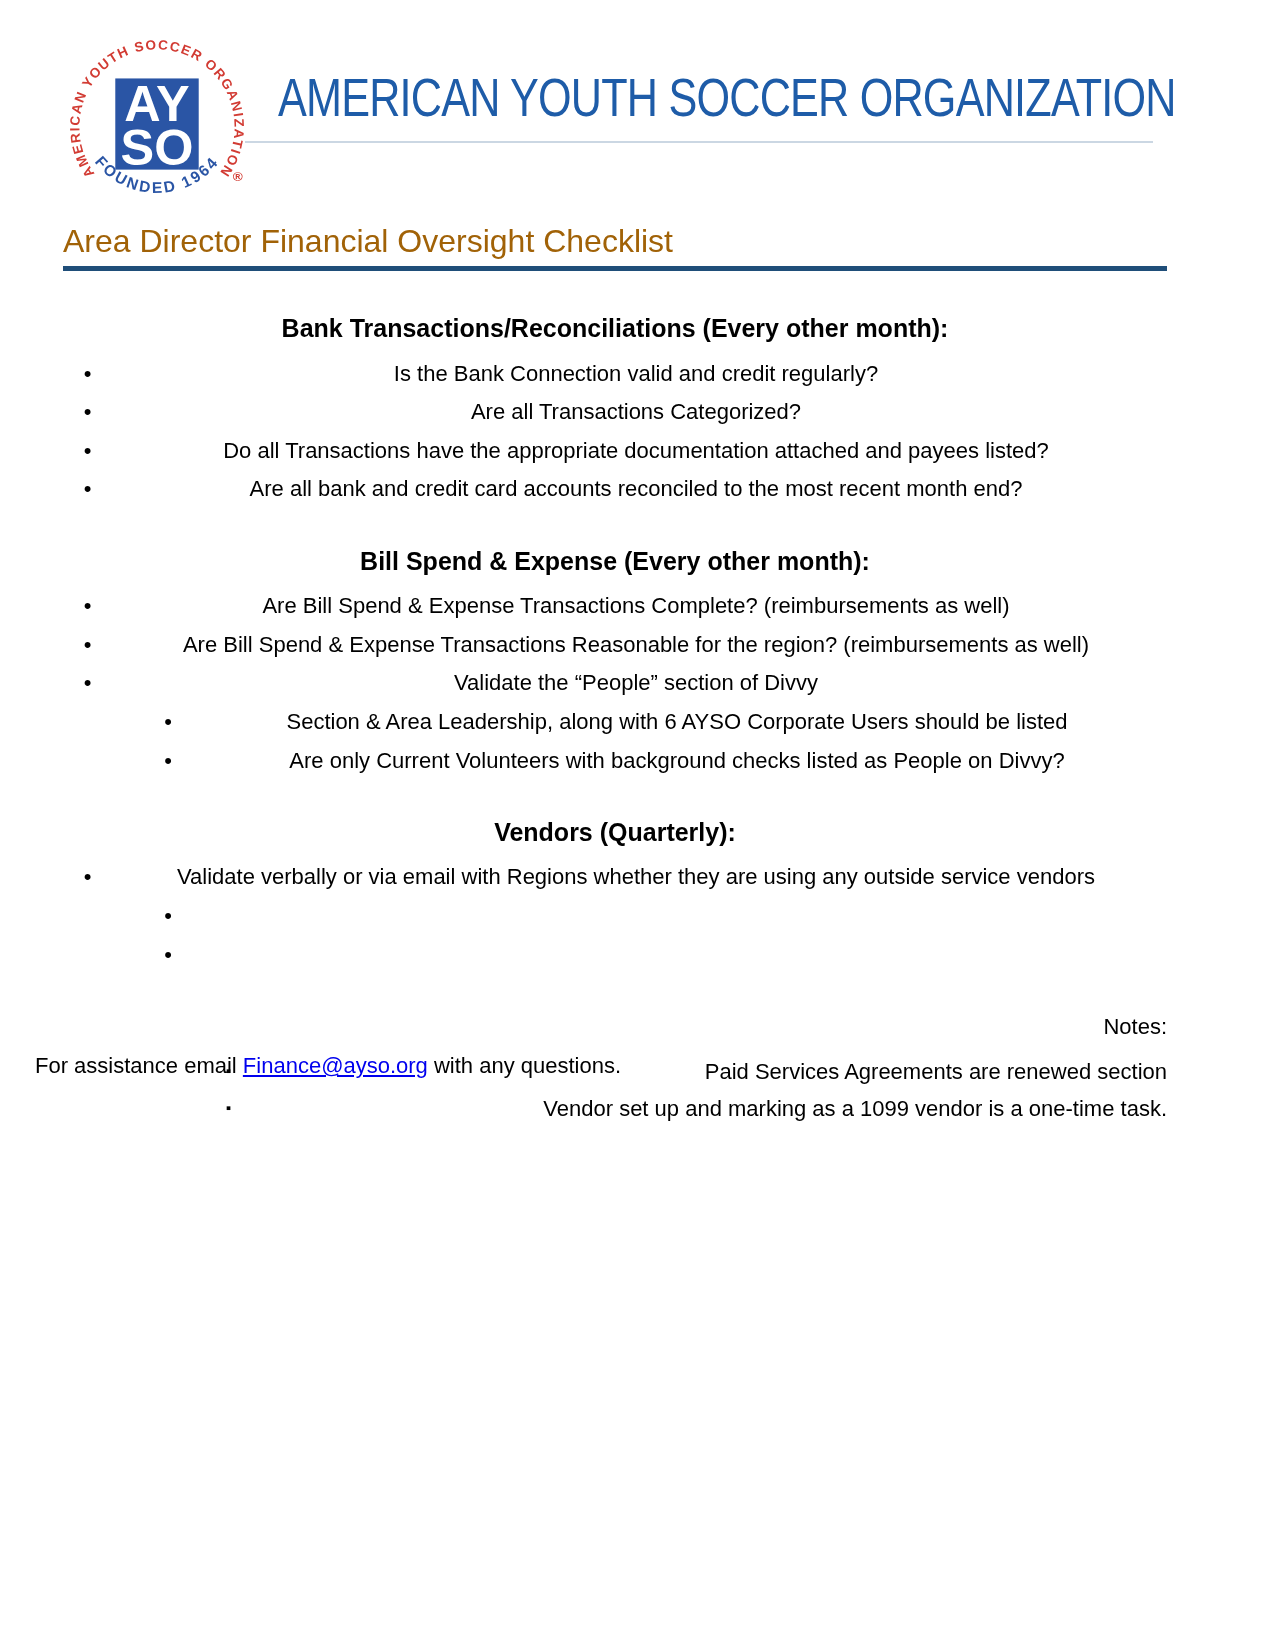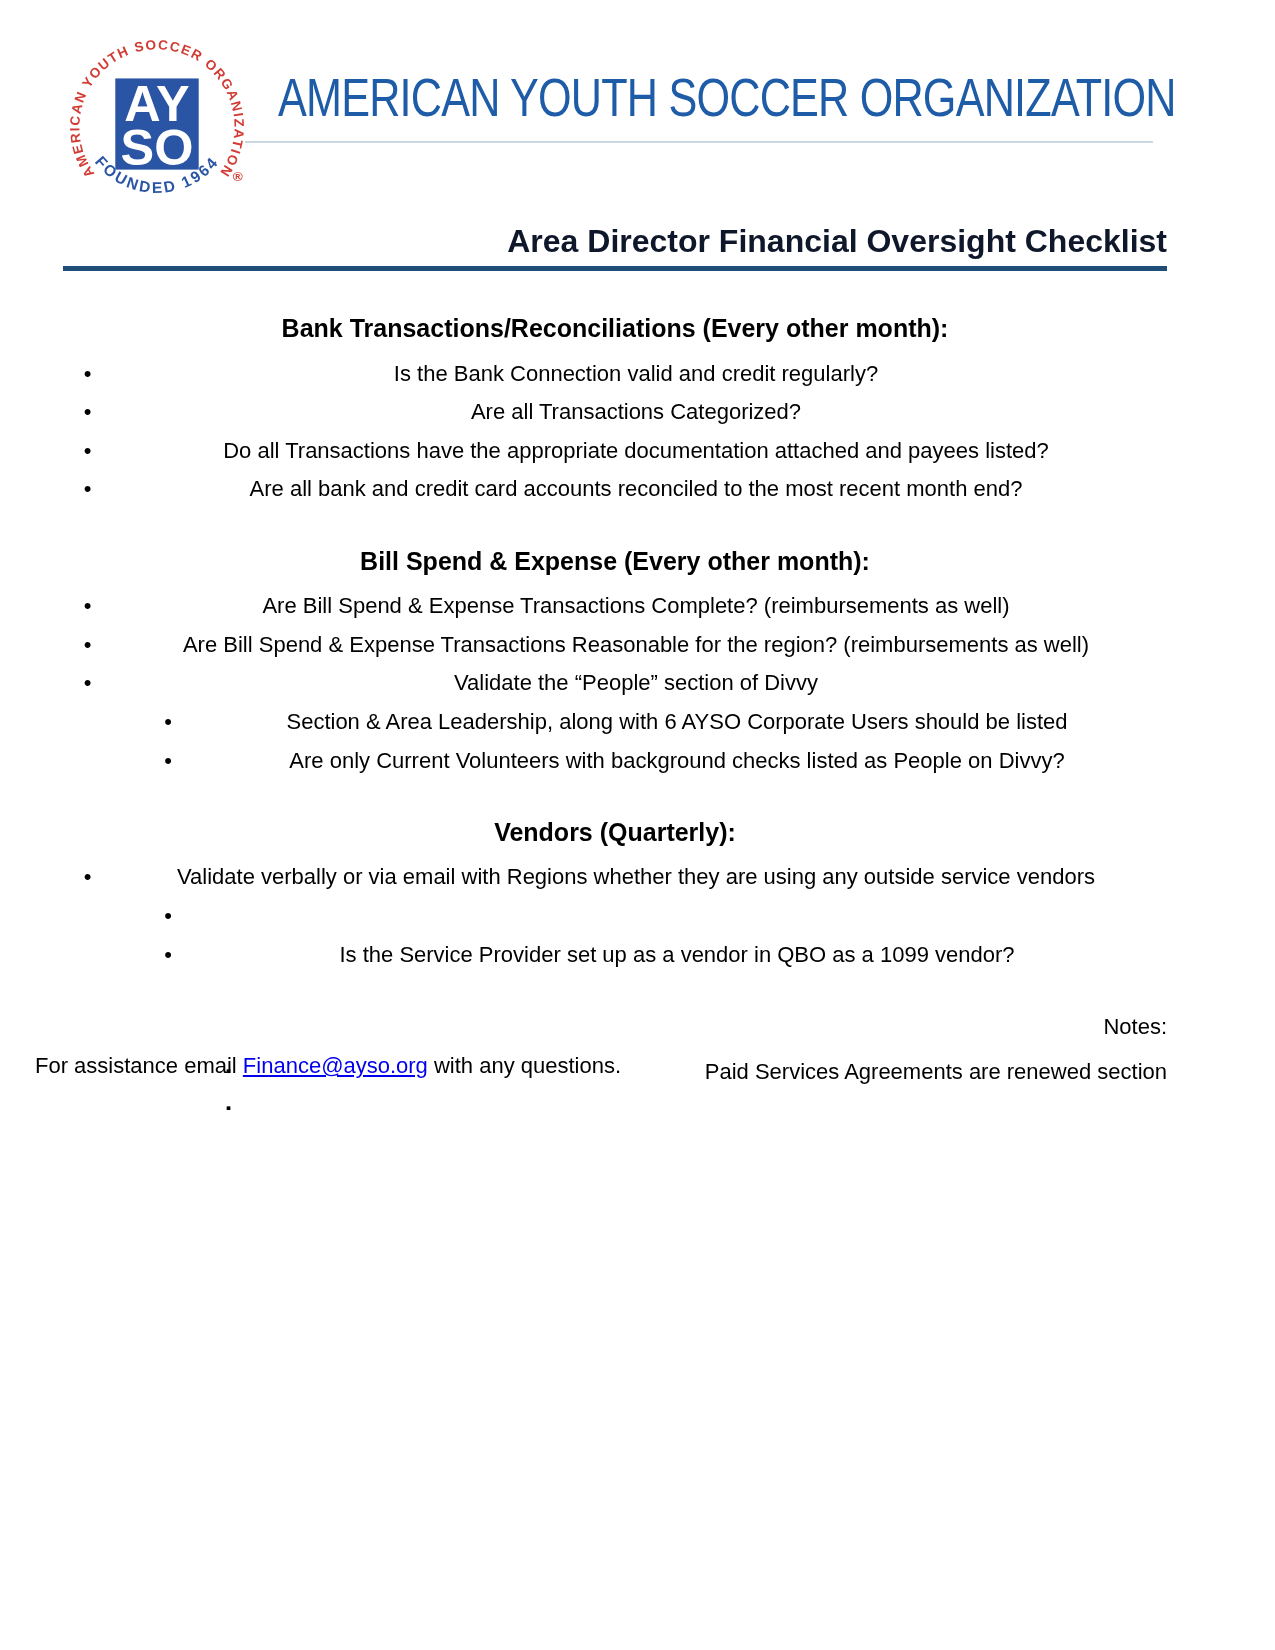--- a/index.html
+++ b/index.html
@@ -22,22 +22,22 @@
     transform:scaleX(0.80); transform-origin:left center;
   }
   .header-rule {
     position:absolute; left:245px; top:141px; width:908px; height:2px;
     background:#CBD7E3;
   }
 
   
   .content { position:absolute; left:63px; top:222px; width:1104px; }
   h1.doc-title {
-    font-size:32px; font-weight:bold; color:#0f172a;
-    letter-spacing:0px; line-height:1.2;text-align:right;
+    font-size:32px; font-weight:normal; color:#a16207;
+    letter-spacing:0px; line-height:1.2;
   }
   .title-rule { margin-top:6px; height:5px; background:#1F4E79; width:100%; }
 
   .section { margin-top:42px;text-align:center; }
   .section:first-of-type { margin-top:26px; }
   h2.section-heading {
     font-size:25px; font-weight:bold; color:#000;
     line-height:1.25; margin-bottom:15px;
   }
 
@@ -148,32 +148,32 @@
       <h2 class="section-heading">Vendors (Quarterly):</h2>
       <div class="li l1">
         <span class="marker">•</span>
         <span class="li-text">Validate verbally or via email with Regions whether they are using any outside service vendors</span>
       </div>
       <div class="li l2">
         <span class="marker">•</span>
       </div>
       <div class="li l2">
         <span class="marker">•</span>
-        <span class="li-text">Is the Service Provider set up as a vendor in QBO as a 1099 vendor?</span>
       </div>
     </div>
 
     <div class="notes">
       <div class="notes-label">Notes:</div>
       <div class="li sq">
         <span class="marker">▪</span>
         <span class="li-text">Paid Services Agreements are renewed section</span>
       </div>
       <div class="li sq">
         <span class="marker">▪</span>
+        <span class="li-text">Vendor set up and marking as a 1099 vendor is a one-time task.</span>
       </div>
     </div>
 
   </div>
 
   <div class="footer"><span>For assistance email </span><a class="email-link">Finance@ayso.org</a><span> with any questions.</span></div>
 
 </div>
 
 </body></html>

